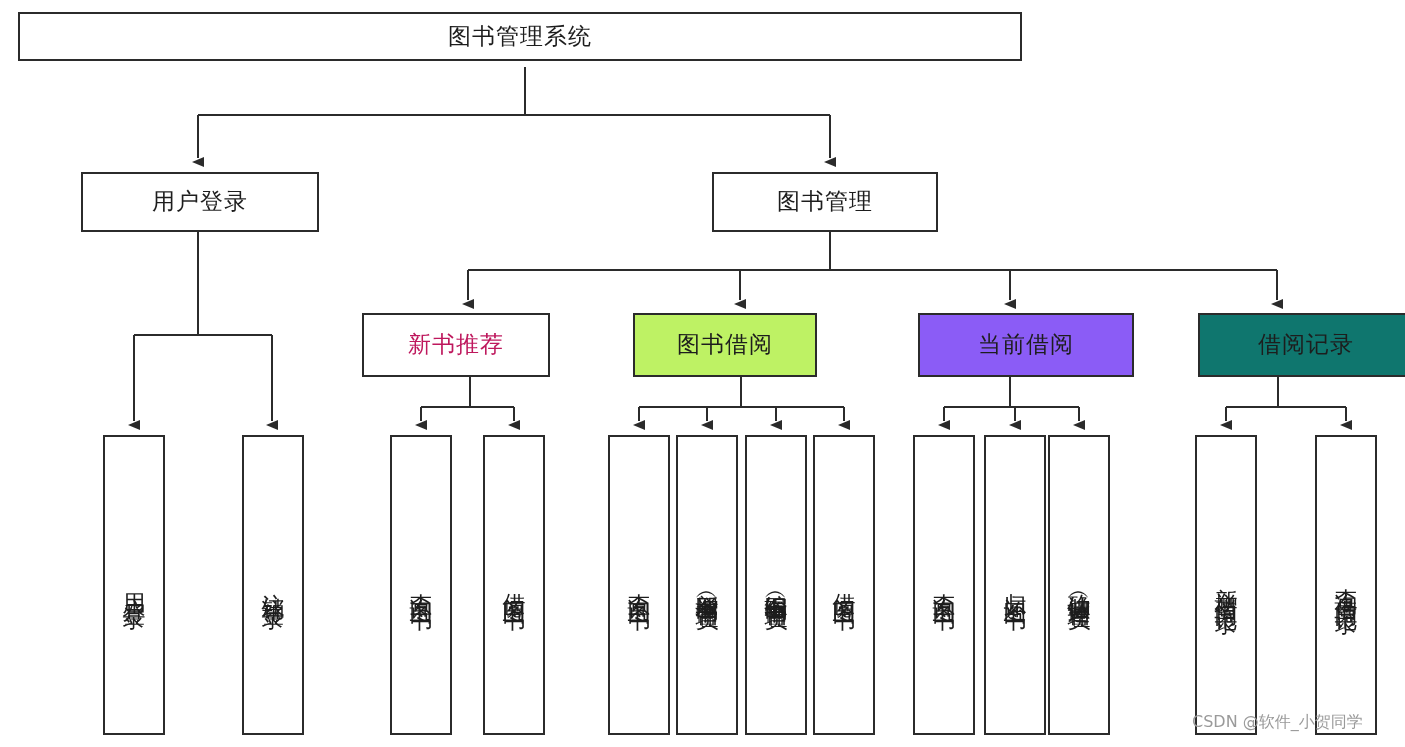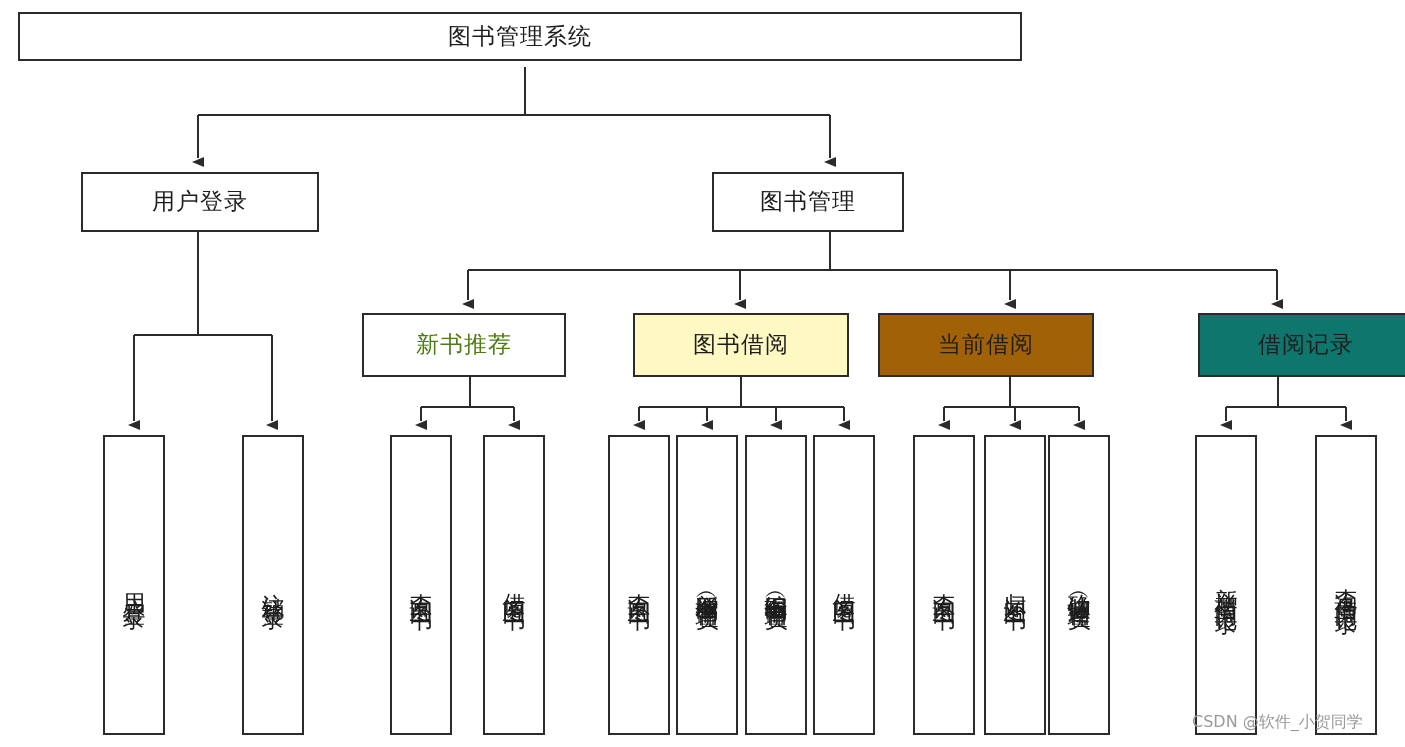--- a/index.html
+++ b/index.html
@@ -112,25 +112,25 @@
       <path d="M1278,377 L1278,407"></path>
       <path d="M1226,407 L1346,407"></path>
       <path d="M1226,407 L1226,421" marker-end="url(#arrow)"></path>
       <path d="M1346,407 L1346,421" marker-end="url(#arrow)"></path>
     </g>
   </svg>
 
   <div class="node horizontal" style="left: 18px; top: 12px; width: 1004px; height: 49px; border-color: rgb(43, 43, 43); background: rgb(255, 255, 255); color: rgb(29, 29, 29);">图书管理系统</div>
 
   <div class="node horizontal" style="left: 81px; top: 172px; width: 238px; height: 60px; border-color: rgb(43, 43, 43); background: rgb(255, 255, 255); color: rgb(29, 29, 29);">用户登录</div>
-  <div class="node horizontal" style="left: 712px; top: 172px; width: 192px; height: 60px; border-color: rgb(43, 43, 43); background: rgb(255, 255, 255); color: rgb(29, 29, 29);">图书管理</div>
+  <div class="node horizontal" style="left: 712px; top: 172px; width: 226px; height: 60px; border-color: rgb(43, 43, 43); background: rgb(255, 255, 255); color: rgb(29, 29, 29);">图书管理</div>
 
-  <div class="node horizontal" style="left: 362px; top: 313px; width: 204px; height: 64px; border-color: rgb(43, 43, 43); background: rgb(255, 255, 255); color: #4d7c0f;">新书推荐</div>
-  <div class="node horizontal" style="left: 633px; top: 313px; width: 216px; height: 64px; border-color: rgb(43, 43, 43); background: #fef9c3; color: rgb(29, 29, 29);">图书借阅</div>
-  <div class="node horizontal" style="left: 878px; top: 313px; width: 216px; height: 64px; border-color: rgb(43, 43, 43); background: #a16207; color: rgb(29, 29, 29);">当前借阅</div>
+  <div class="node horizontal" style="left: 362px; top: 313px; width: 188px; height: 64px; border-color: rgb(43, 43, 43); background: rgb(255, 255, 255); color: #be185d;">新书推荐</div>
+  <div class="node horizontal" style="left: 633px; top: 313px; width: 184px; height: 64px; border-color: rgb(43, 43, 43); background: #bef264; color: rgb(29, 29, 29);">图书借阅</div>
+  <div class="node horizontal" style="left: 918px; top: 313px; width: 216px; height: 64px; border-color: rgb(43, 43, 43); background: #8b5cf6; color: rgb(29, 29, 29);">当前借阅</div>
   <div class="node horizontal" style="left: 1170px; top: 313px; width: 216px; height: 64px; border-color: rgb(43, 43, 43); background: #0f766e; color: rgb(29, 29, 29); margin-left: 28px;">借阅记录</div>
 
   <div class="node vertical" style="left: 103px; top: 435px; width: 62px; height: 300px; border-color: rgb(43, 43, 43); background: rgb(255, 255, 255); color: rgb(29, 29, 29);">用户登录</div>
   <div class="node vertical" style="left: 242px; top: 435px; width: 62px; height: 300px; border-color: rgb(43, 43, 43); background: rgb(255, 255, 255); color: rgb(29, 29, 29);">注销登录</div>
   <div class="node vertical" style="left: 390px; top: 435px; width: 62px; height: 300px; border-color: rgb(43, 43, 43); background: rgb(255, 255, 255); color: rgb(29, 29, 29);">查询图书</div>
   <div class="node vertical" style="left: 483px; top: 435px; width: 62px; height: 300px; border-color: rgb(43, 43, 43); background: rgb(255, 255, 255); color: rgb(29, 29, 29);">借阅图书</div>
   <div class="node vertical" style="left: 608px; top: 435px; width: 62px; height: 300px; border-color: rgb(43, 43, 43); background: rgb(255, 255, 255); color: rgb(29, 29, 29);">查询图书</div>
   <div class="node vertical tight" style="left: 676px; top: 435px; width: 62px; height: 300px; border-color: rgb(43, 43, 43); background: rgb(255, 255, 255); color: rgb(29, 29, 29);">新增图书（管理员）</div>
   <div class="node vertical tight" style="left: 745px; top: 435px; width: 62px; height: 300px; border-color: rgb(43, 43, 43); background: rgb(255, 255, 255); color: rgb(29, 29, 29);">编辑图书（管理员）</div>
   <div class="node vertical" style="left: 813px; top: 435px; width: 62px; height: 300px; border-color: rgb(43, 43, 43); background: rgb(255, 255, 255); color: rgb(29, 29, 29);">借阅图书</div>

